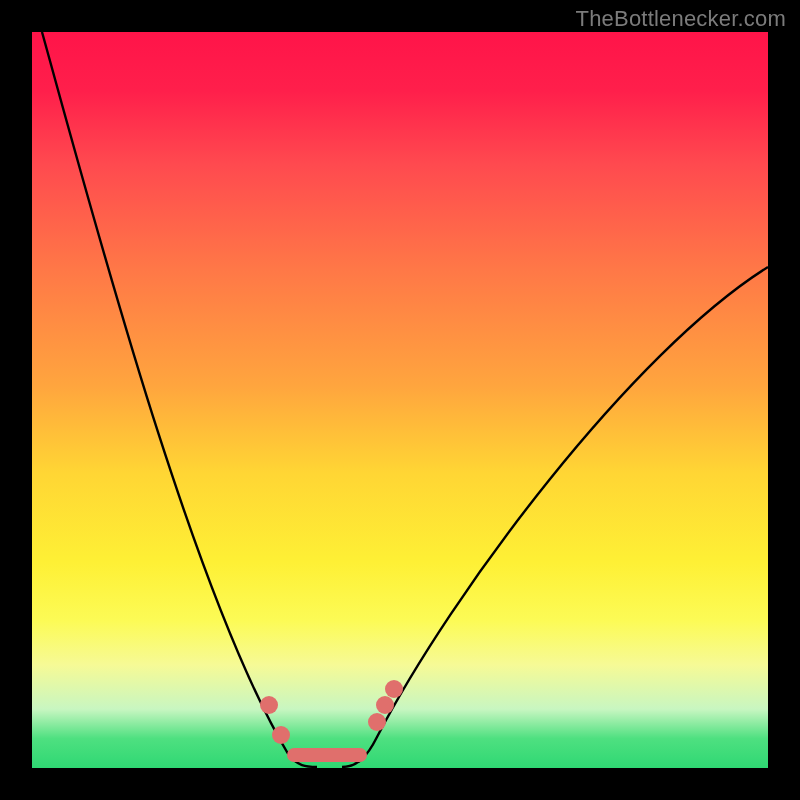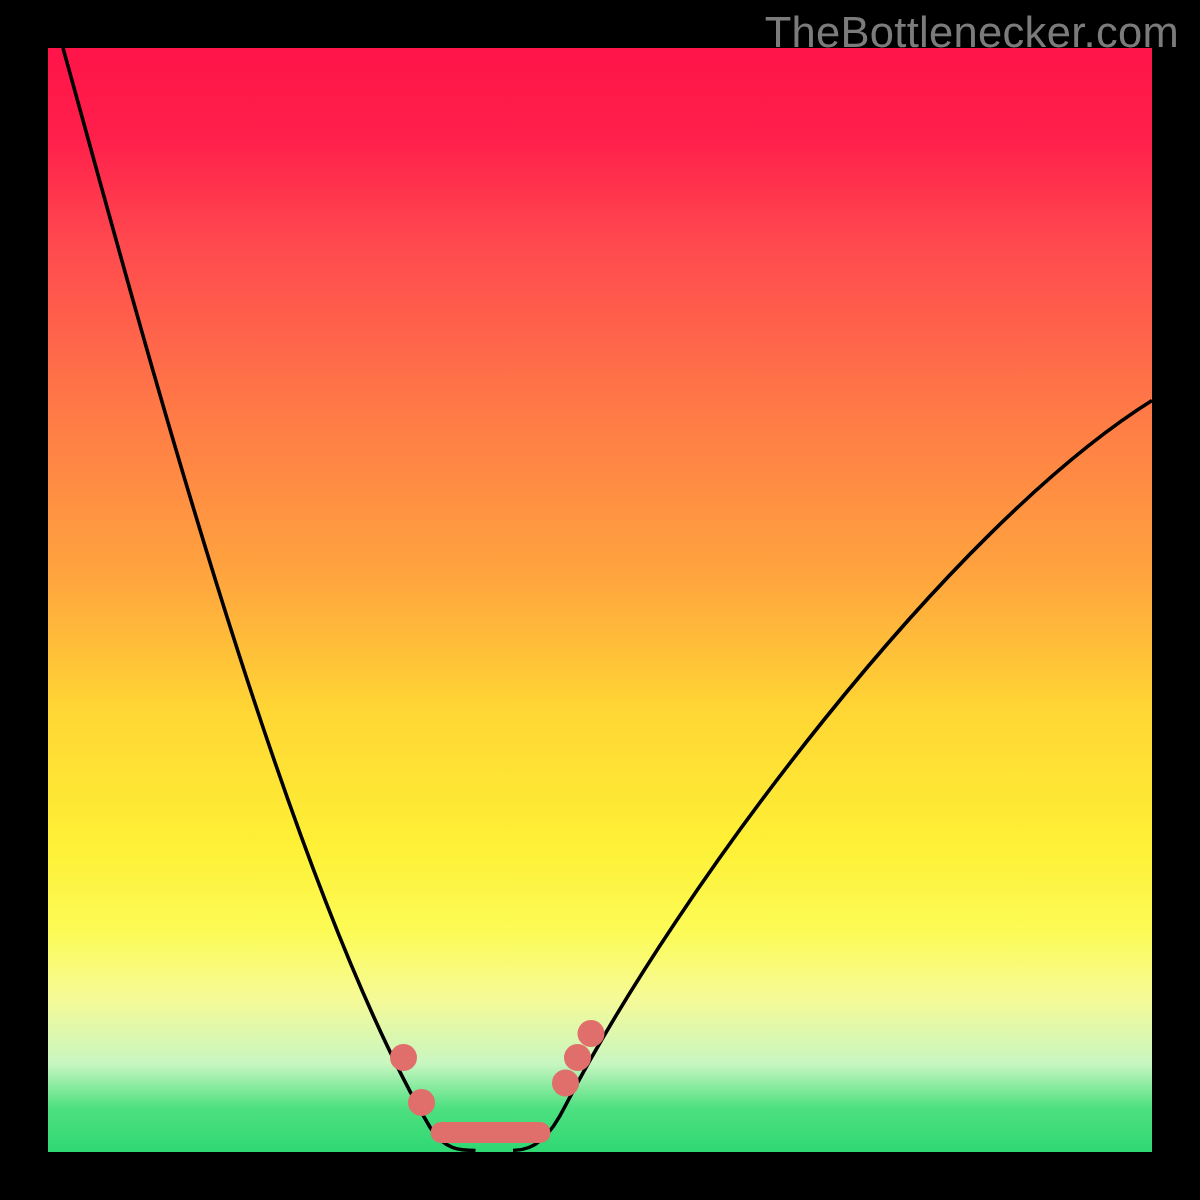--- a/index.html
+++ b/index.html
@@ -37,21 +37,21 @@
       #f6fa96 86%,
       #c8f6c1 92%,
       #4ee080 96%,
       #2fd873 100%);
   }
   .watermark {
     position: absolute;
     top: 6px;
     right: 14px;
     color: #7b7b7b;
-    font-size: 29px;
+    font-size: 22px;
     letter-spacing: 0.2px;
     font-weight: 500;
     user-select: none;
   }
   svg.curves {
     position: absolute;
     left: 0;
     top: 0;
     width: 736px;
     height: 736px;

